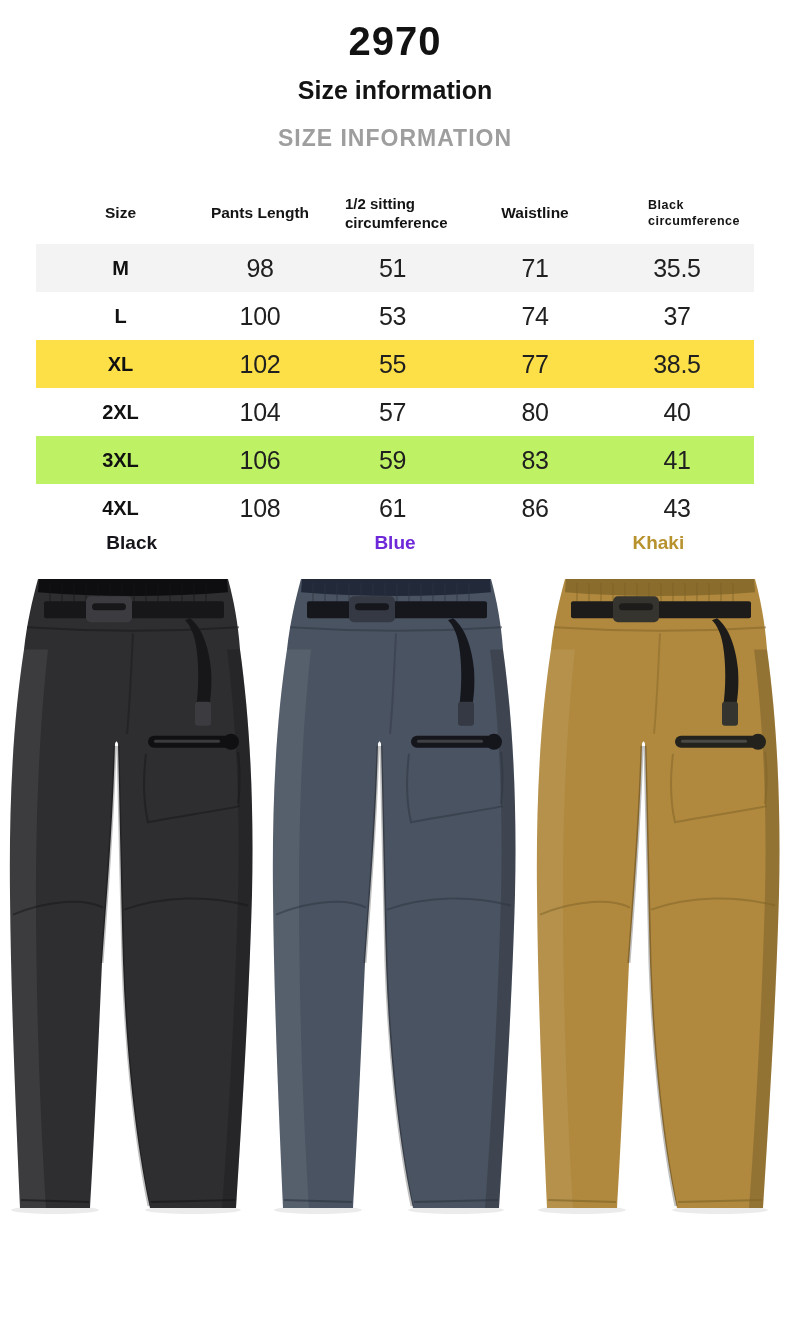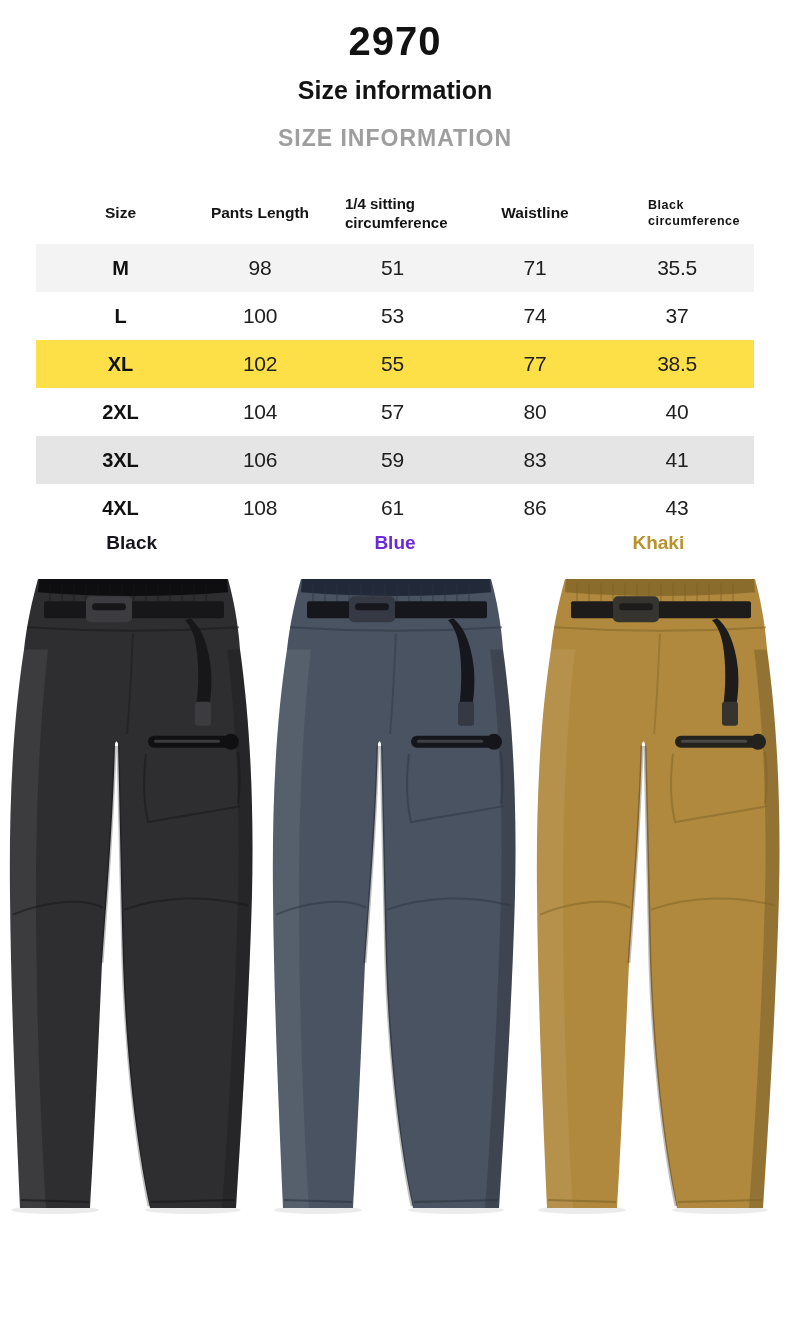--- a/index.html
+++ b/index.html
@@ -29,21 +29,21 @@
     align-items:center;
   }
   .thead{min-height:62px;}
   .th{font-weight:700;font-size:15.5px;color:#141414;text-align:center;line-height:1.3;}
   .th.left{text-align:left;}
   .th.wrap{padding-left:30px;padding-right:24px;font-size:15px;}
   .th.small{padding-left:48px;padding-right:16px;font-size:12.5px;letter-spacing:.5px;}
   .trow{height:48px;}
   .cell{text-align:center;}
   .cell.size{font-weight:700;font-size:20px;color:#111;}
-  .cell.val{font-size:21px;color:#202020;letter-spacing:-.3px;}
+  .cell.val{font-size:25px;color:#202020;letter-spacing:-.3px;}
 
   .tips{
     margin:22px 0 0 105px;width:625px;
     font-size:15px;font-weight:700;color:#3b3b3b;line-height:1.4;
     white-space:pre-line;
   }
 
   .colorways{
     display:grid;grid-template-columns:repeat(3,1fr);
     width:790px;
@@ -59,21 +59,21 @@
 <div class="page">
 
   <div class="code">2970</div>
   <div class="title">Size information</div>
   <div class="subtitle" style="color: rgb(158, 158, 158);">SIZE INFORMATION</div>
 
   <div class="table">
     <div class="thead" id="table-head">
         <div class="th c">Size</div>
         <div class="th c">Pants Length</div>
-        <div class="th left wrap">1/4 sitting circumference</div>
+        <div class="th left wrap">1/2 sitting circumference</div>
         <div class="th c">Waistline</div>
         <div class="th left small">Black circumference</div>
       </div>
     <div id="table-body">
         <div class="trow" style="background:#f3f3f3;">
      <div class="cell size">M</div>
      <div class="cell val">98</div>
           <div class="cell val">51</div>
           <div class="cell val">71</div>
           <div class="cell val">35.5</div>
@@ -92,21 +92,21 @@
           <div class="cell val">77</div>
           <div class="cell val">38.5</div>
    </div>
         <div class="trow" style="">
      <div class="cell size">2XL</div>
      <div class="cell val">104</div>
           <div class="cell val">57</div>
           <div class="cell val">80</div>
           <div class="cell val">40</div>
    </div>
-        <div class="trow" style="background:#e5e5e5;">
+        <div class="trow" style="background:#bef264;">
      <div class="cell size">3XL</div>
      <div class="cell val">106</div>
           <div class="cell val">59</div>
           <div class="cell val">83</div>
           <div class="cell val">41</div>
    </div>
         <div class="trow" style="">
      <div class="cell size">4XL</div>
      <div class="cell val">108</div>
           <div class="cell val">61</div>

